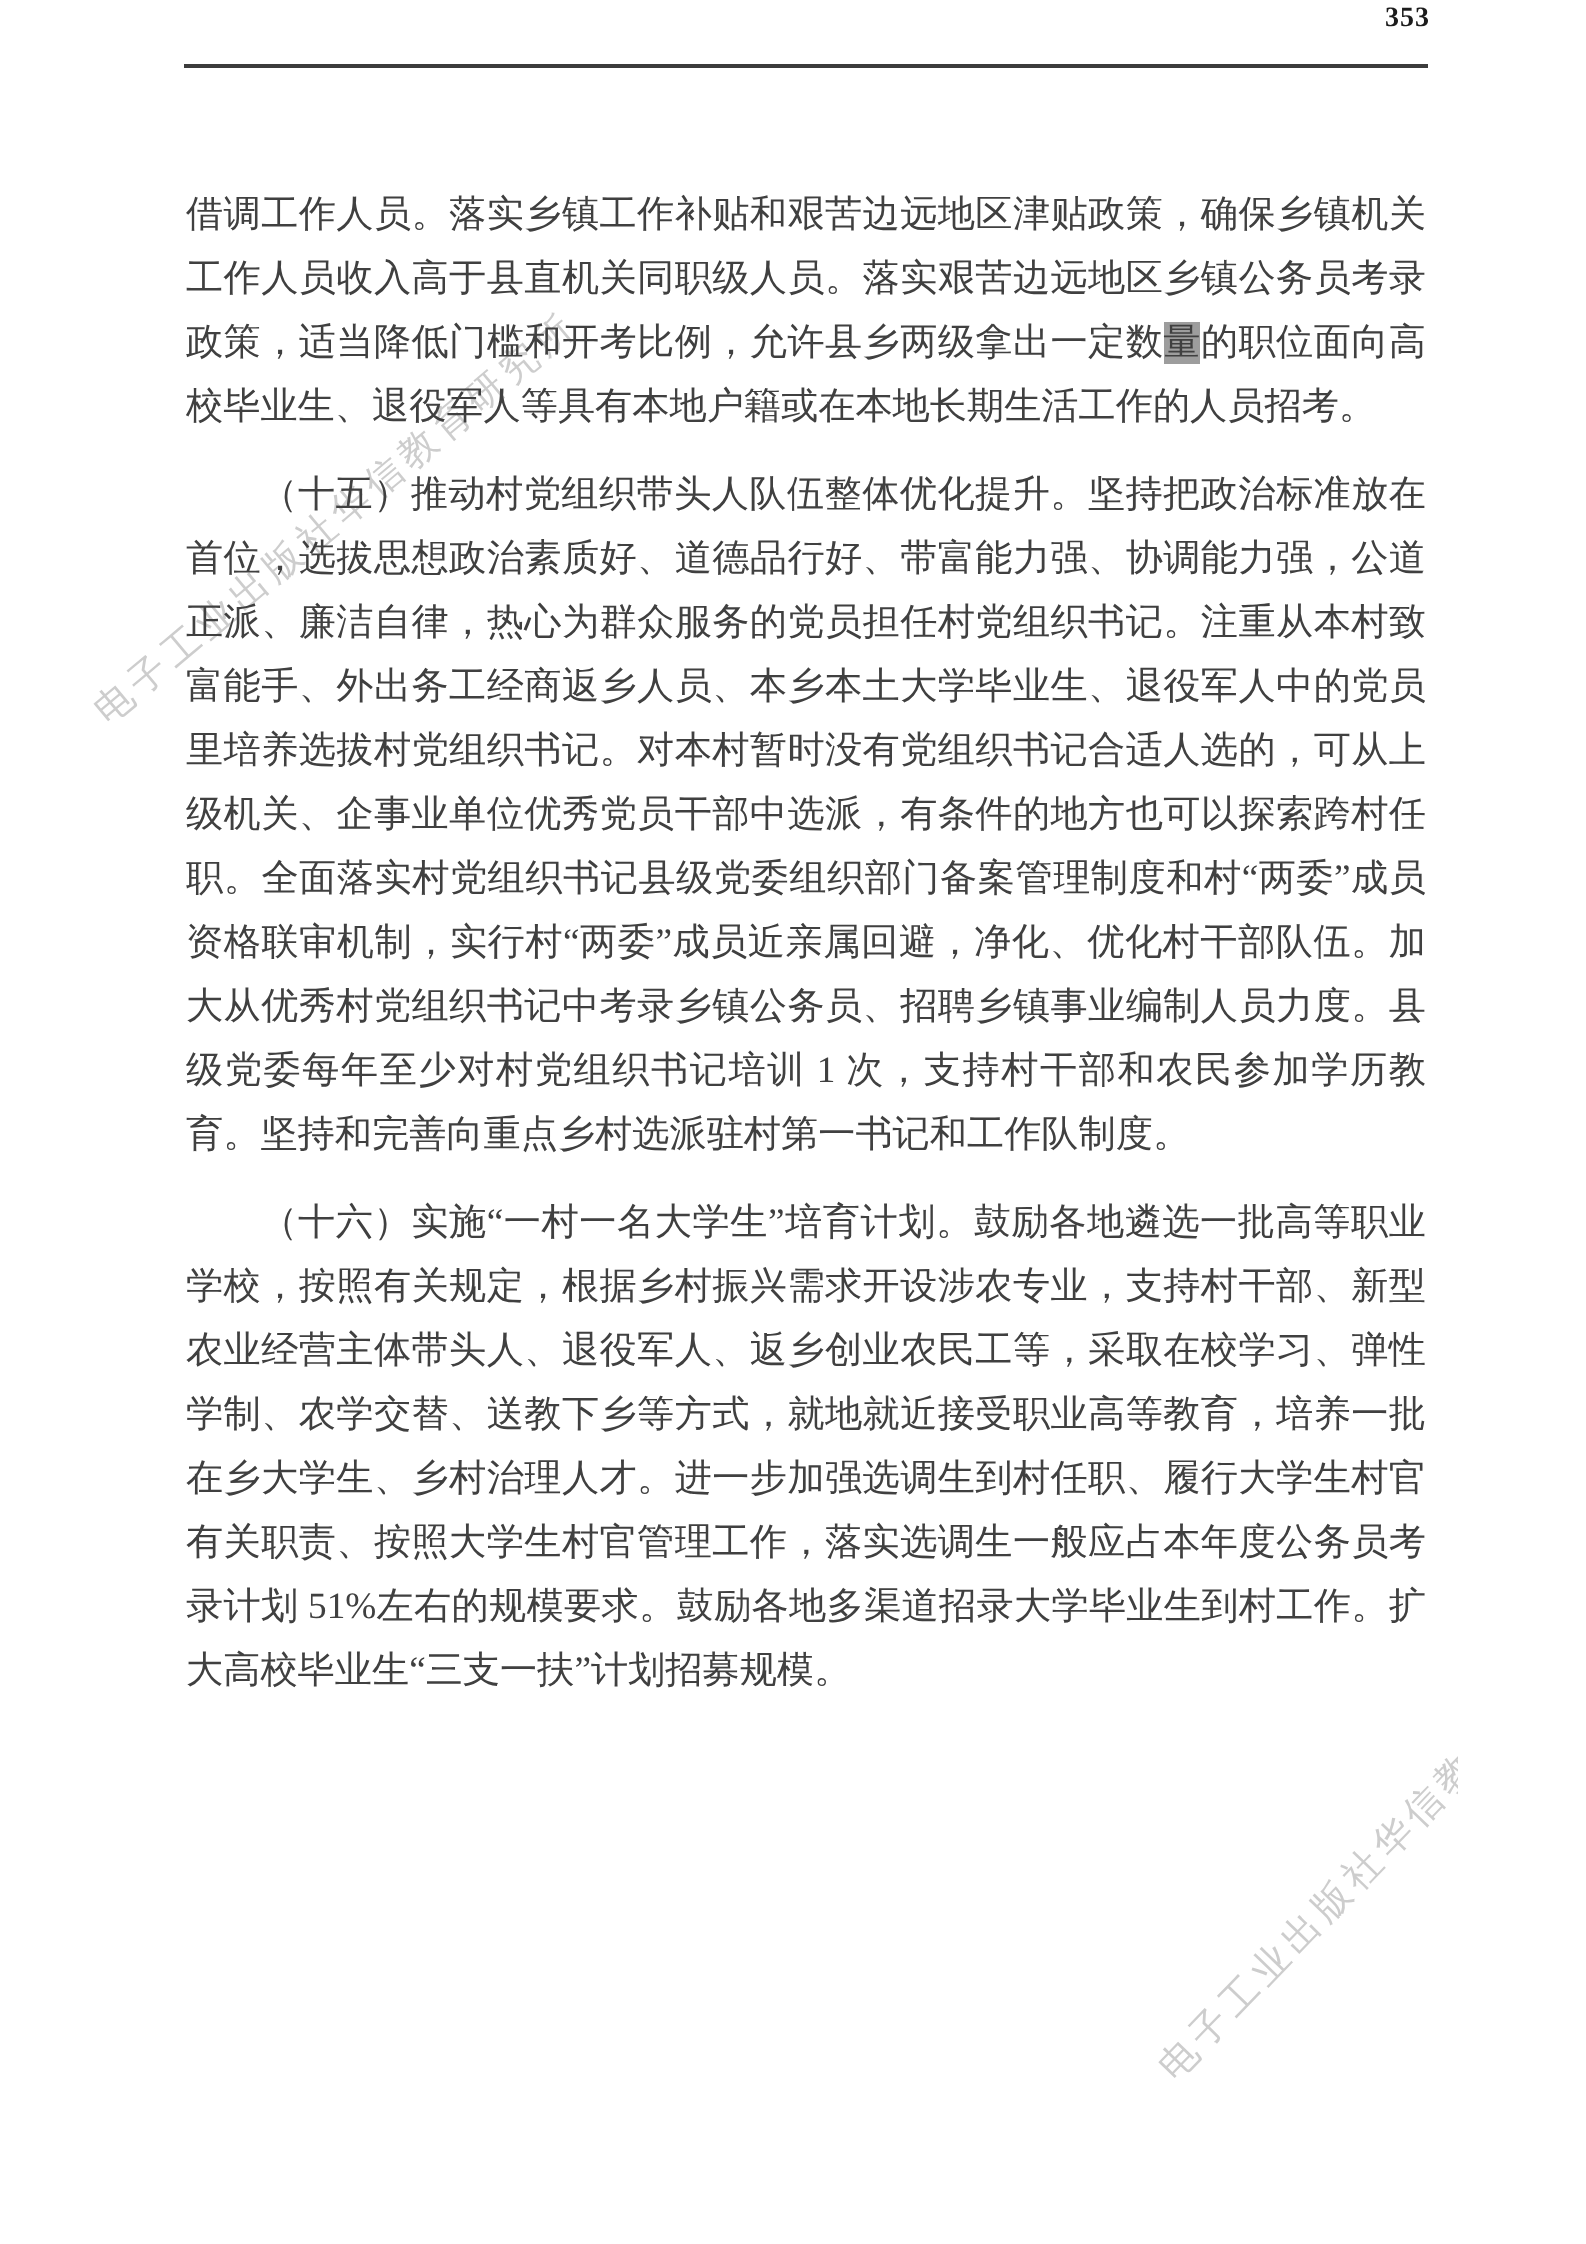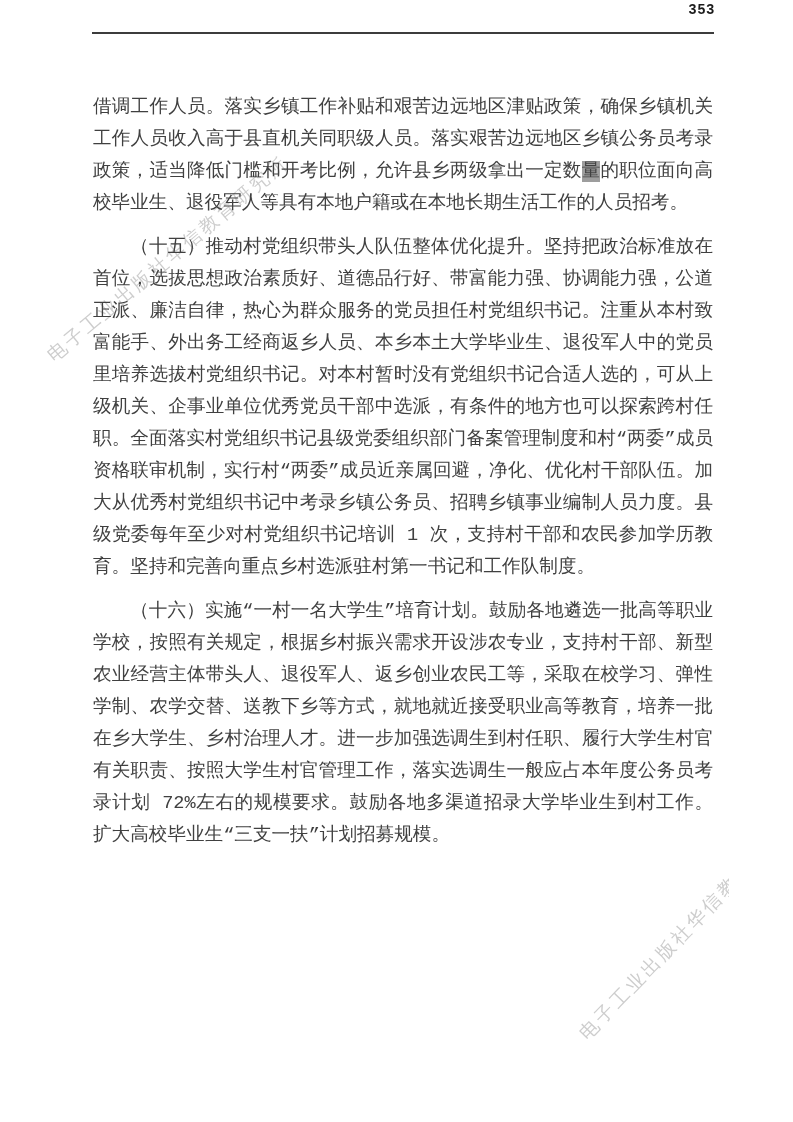--- a/index.html
+++ b/index.html
@@ -6,21 +6,21 @@
     margin: 0;
     padding: 0;
     background: #ffffff;
   }
   .page {
     position: relative;
     width: 729px;
     height: 1122px;
     background: #ffffff;
     overflow: hidden;
-    font-family: Liberation Mono, monospace;
+    font-family: Liberation Serif, serif;
   }
   .page-number {
     position: absolute;
     top: 2px;
     left: 93px;
     width: 622px;
     text-align: right;
     font-size: 14px;
     font-weight: 600;
     color: #1c1c1c;
@@ -92,16 +92,16 @@
 
   <div class="header-rule"></div>
 
   <div class="watermark wm1">电子工业出版社华信教育研究所</div>
 
   <div class="watermark wm2">电子工业出版社华信教育研究所</div>
 
   <div class="doc-body" id="doc-body">
       <p class="para"><span>借调工作人员。落实乡镇工作补贴和艰苦边远地区津贴政策，确保乡镇机关工作人员收入高于县直机关同职级人员。落实艰苦边远地区乡镇公务员考录政策，适当降低门槛和开考比例，允许县乡两级拿出一定数</span><span class="hl">量</span><span>的职位面向高校毕业生、退役军人等具有本地户籍或在本地长期生活工作的人员招考。</span></p>
       <p class="para indent"><span>（十五）推动村党组织带头人队伍整体优化提升。坚持把政治标准放在首位，选拔思想政治素质好、道德品行好、带富能力强、协调能力强，公道正派、廉洁自律，热心为群众服务的党员担任村党组织书记。注重从本村致富能手、外出务工经商返乡人员、本乡本土大学毕业生、退役军人中的党员里培养选拔村党组织书记。对本村暂时没有党组织书记合适人选的，可从上级机关、企事业单位优秀党员干部中选派，有条件的地方也可以探索跨村任职。全面落实村党组织书记县级党委组织部门备案管理制度和村“两委”成员资格联审机制，实行村“两委”成员近亲属回避，净化、优化村干部队伍。加大从优秀村党组织书记中考录乡镇公务员、招聘乡镇事业编制人员力度。县级党委每年至少对村党组织书记培训 1 次，支持村干部和农民参加学历教育。坚持和完善向重点乡村选派驻村第一书记和工作队制度。</span></p>
-      <p class="para indent"><span>（十六）实施“一村一名大学生”培育计划。鼓励各地遴选一批高等职业学校，按照有关规定，根据乡村振兴需求开设涉农专业，支持村干部、新型农业经营主体带头人、退役军人、返乡创业农民工等，采取在校学习、弹性学制、农学交替、送教下乡等方式，就地就近接受职业高等教育，培养一批在乡大学生、乡村治理人才。进一步加强选调生到村任职、履行大学生村官有关职责、按照大学生村官管理工作，落实选调生一般应占本年度公务员考录计划 72%左右的规模要求。鼓励各地多渠道招录大学毕业生到村工作。扩大高校毕业生“三支一扶”计划招募规模。</span></p>
+      <p class="para indent"><span>（十六）实施“一村一名大学生”培育计划。鼓励各地遴选一批高等职业学校，按照有关规定，根据乡村振兴需求开设涉农专业，支持村干部、新型农业经营主体带头人、退役军人、返乡创业农民工等，采取在校学习、弹性学制、农学交替、送教下乡等方式，就地就近接受职业高等教育，培养一批在乡大学生、乡村治理人才。进一步加强选调生到村任职、履行大学生村官有关职责、按照大学生村官管理工作，落实选调生一般应占本年度公务员考录计划 51%左右的规模要求。鼓励各地多渠道招录大学毕业生到村工作。扩大高校毕业生“三支一扶”计划招募规模。</span></p>
     </div>
 
 </div>
 
 </body></html>

